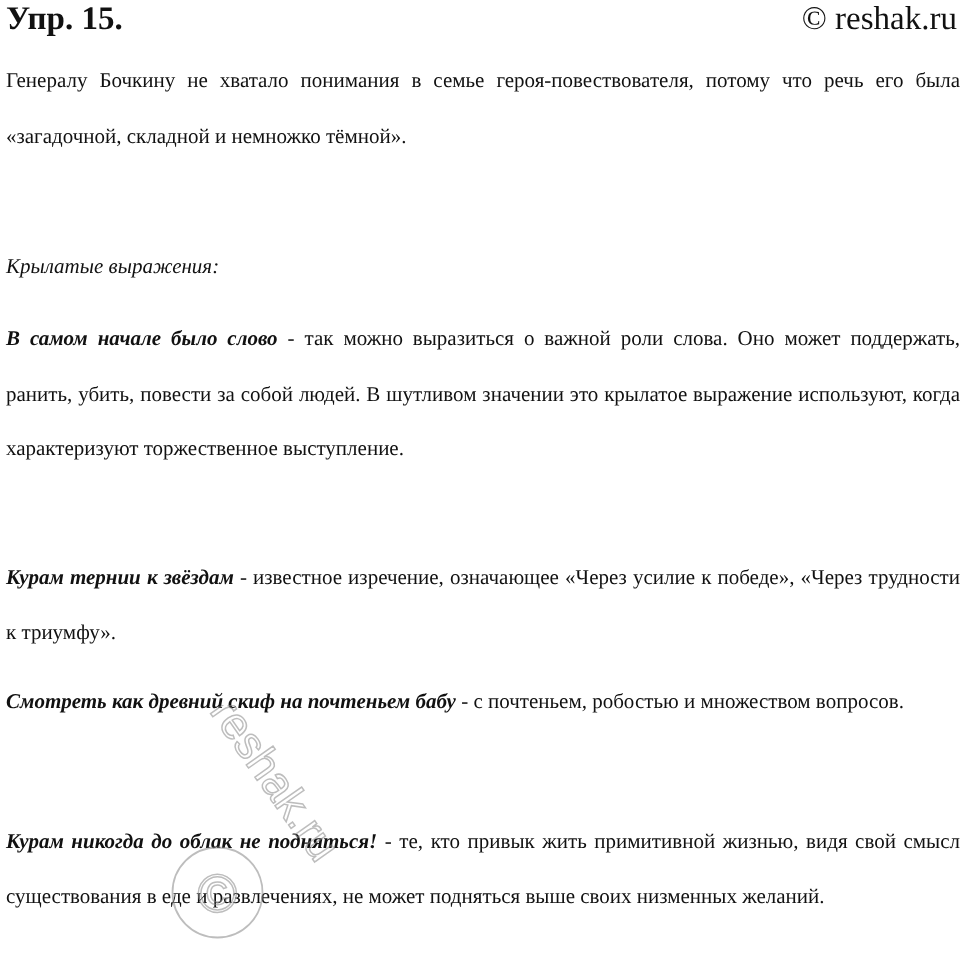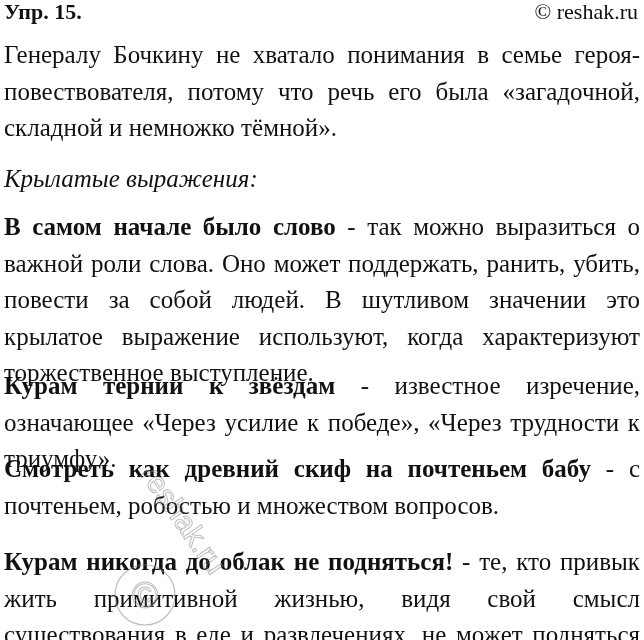--- a/index.html
+++ b/index.html
@@ -2,23 +2,23 @@
 <html><head>
 <meta charset="utf-8">
 <style>
   html, body { margin:0; padding:0; background:#ffffff; }
   body { width:644px; height:640px; overflow:hidden; position:relative;
          font-family:"Liberation Serif", "DejaVu Serif", serif; color:#111; }
   .header { position:absolute; left:4px; right:6px; top:-2px; height:30px;
             display:flex; justify-content:space-between; align-items:flex-start; }
   .ex-title { font-weight:bold; font-size:22px; line-height:28px; }
   .copyright { font-size:22px; line-height:28px; }
-  .para { position:absolute; left:4px; width:636px; font-size:25px;
+  .para { position:absolute; left:4px; width:636px; font-size:14px;
           line-height:36.5px; text-align:justify; margin:0; }
-  .para b { font-weight:bold; }
+  .para b { font-weight:bold;font-style:italic; }
   .italic { font-style:italic; }
   .watermark { position:absolute; left:100px; top:470px; width:140px; height:170px;
                pointer-events:none; opacity:0.55; }
 </style>
 </head>
 <body>
 
 <div class="header">
   <span class="ex-title">Упр. 15.</span>
   <span class="copyright">© reshak.ru</span>

